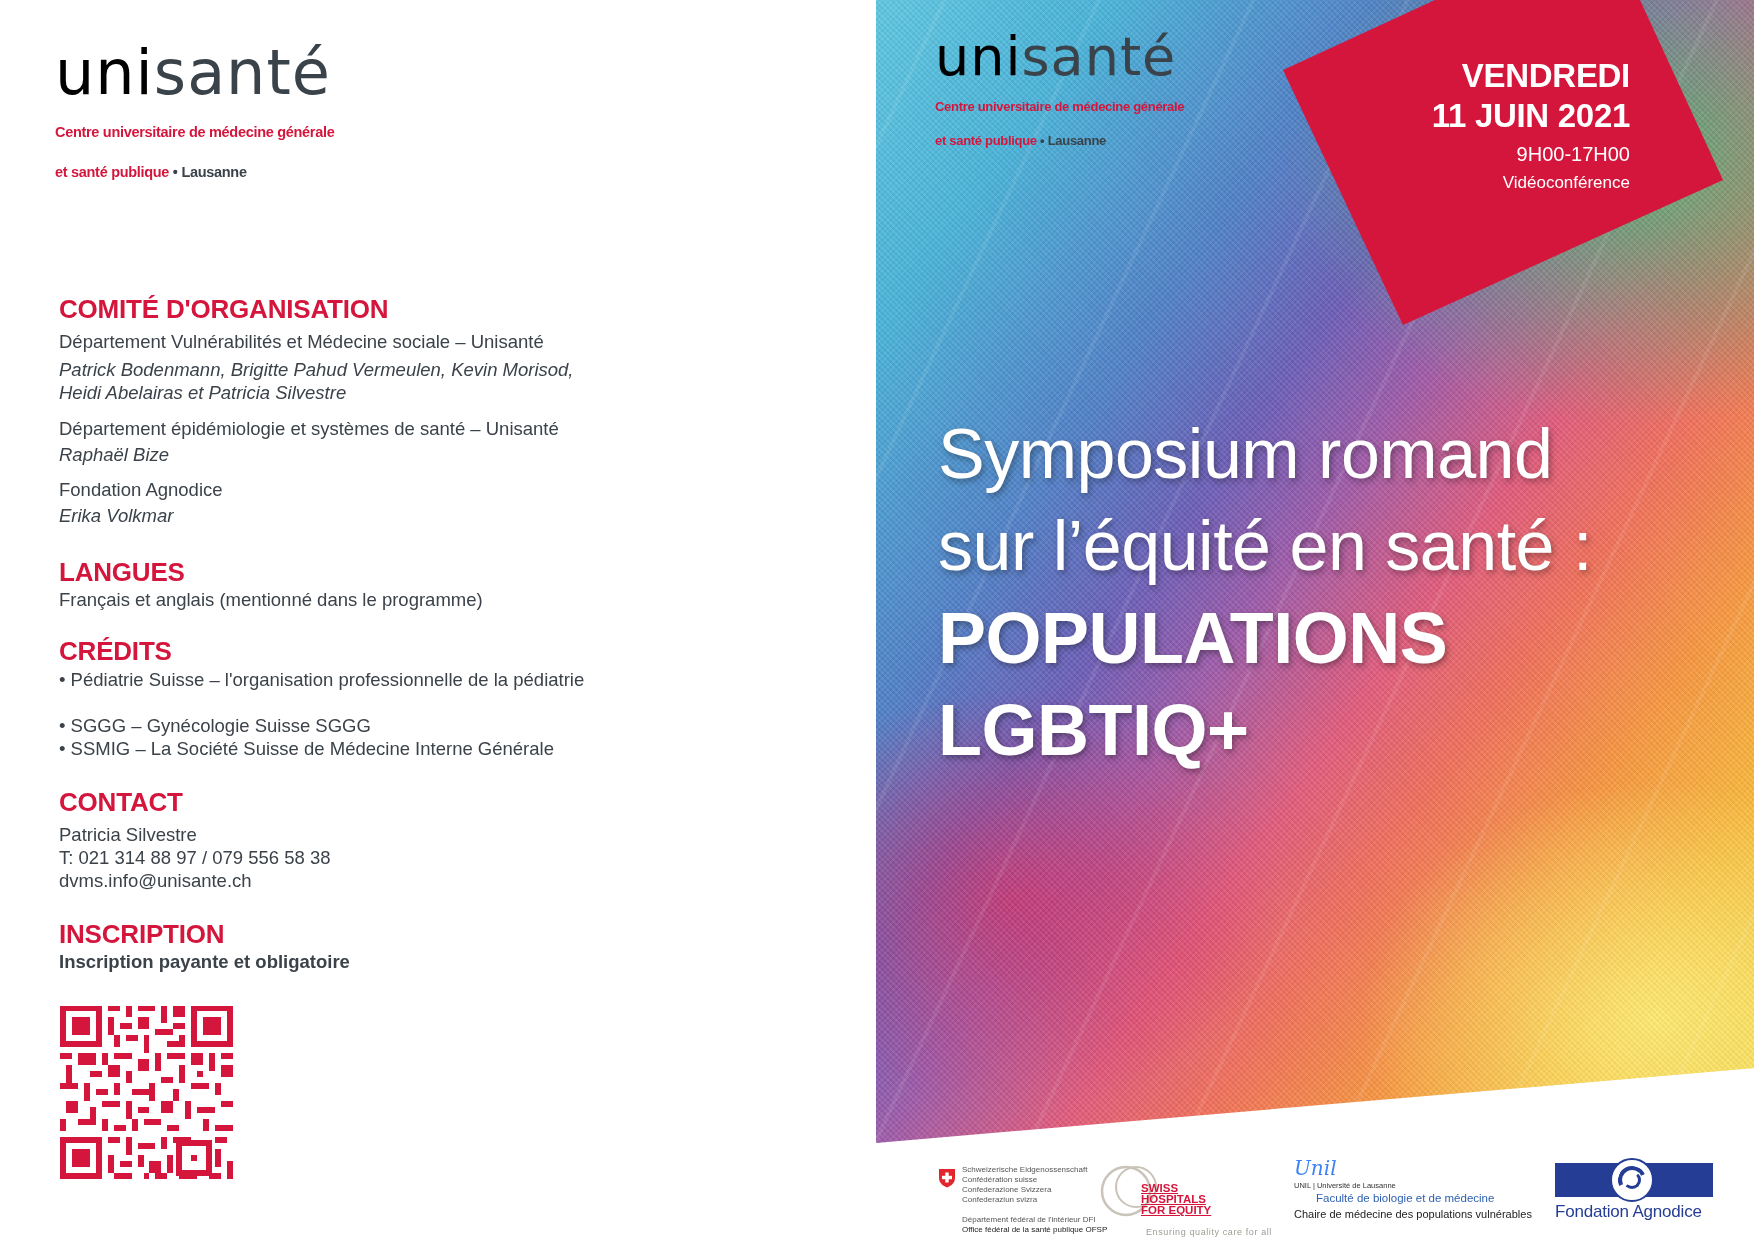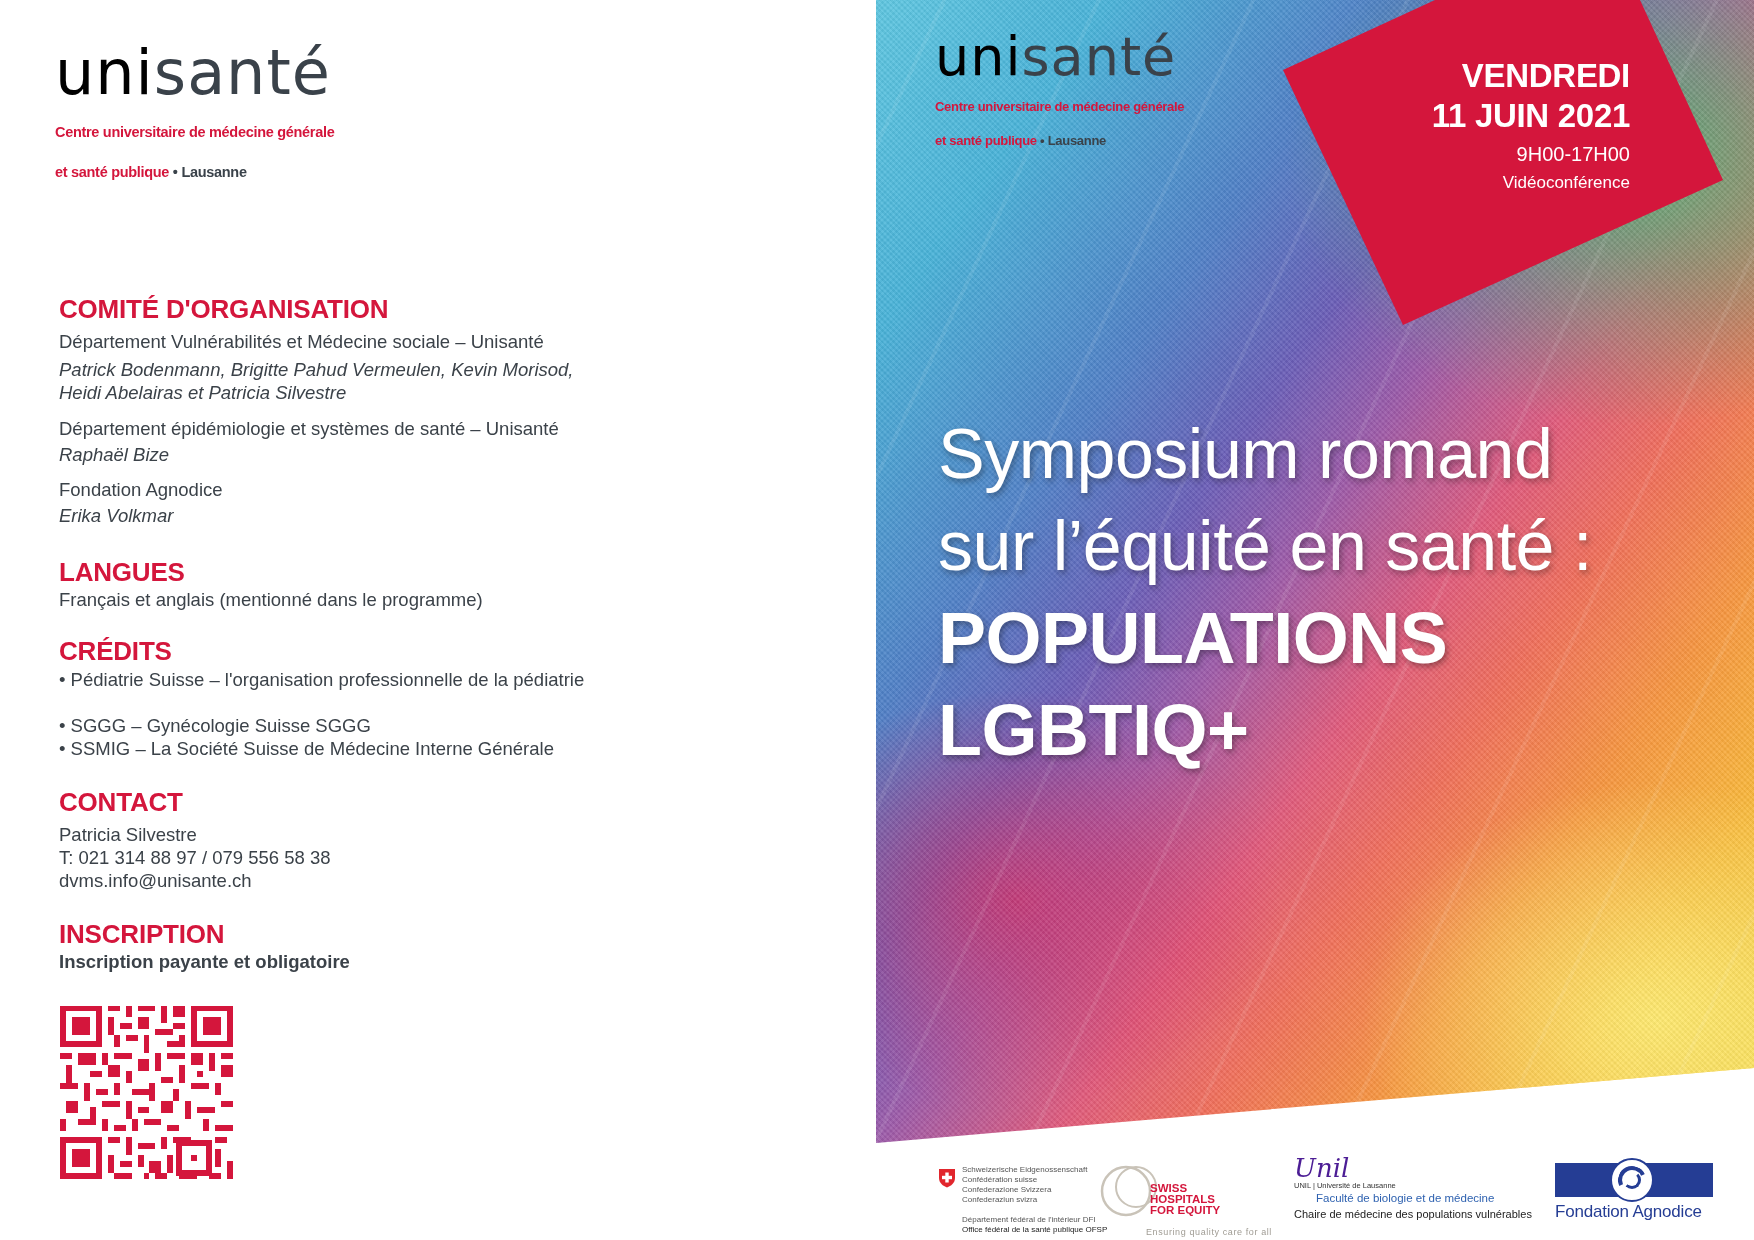--- a/index.html
+++ b/index.html
@@ -61,25 +61,25 @@
   
   .partners { position: absolute; left: 0; top: 1143px; width: 878px; height: 97px; }
   .p-swiss { position: absolute; left: 62px; top: 22px; }
   .p-swiss .shield { position: absolute; left: 0; top: 3px; width: 18px; height: 20px; }
   .p-swiss .txt { position: absolute; left: 24px; top: 0; font-size: 8px; line-height: 10px; color: #555; white-space: nowrap; }
   .p-swiss .txt2 { position: absolute; left: 24px; top: 50px; font-size: 8px; line-height: 10px; color: #555; white-space: nowrap; }
   .p-swiss .txt2 .strong { color: #222; }
 
   .p-shfe { position: absolute; left: 222px; top: 18px; width: 190px; height: 70px; }
   .p-shfe svg { position: absolute; left: 0; top: 0; }
-  .p-shfe .name { position: absolute; left: 52px; top: 22px; font-weight: 700; font-size: 11.5px; line-height: 11px; color: #d4163c; white-space: pre-line; }
+  .p-shfe .name { position: absolute; left: 43px; top: 22px; font-weight: 700; font-size: 11.5px; line-height: 11px; color: #d4163c; white-space: pre-line; text-decoration: underline; }
   .p-shfe .tag { position: absolute; left: 48px; top: 57px; font-size: 9px; color: #a09c94; white-space: nowrap; letter-spacing: 0.6px; margin-top: 9px; }
 
   .p-unil { position: absolute; left: 418px; top: 12px; }
-  .p-unil .sig { font-family: "DejaVu Serif", serif; font-style: italic; font-size: 26px; color: #4c1d95; line-height: 26px; }
+  .p-unil .sig { font-family: "DejaVu Serif", serif; font-style: italic; font-size: 20px; color: #3b82f6; line-height: 26px; }
   .p-unil .uni { font-size: 7.5px; color: #333; line-height: 10px; white-space: nowrap; }
   .p-unil .fac { font-size: 11.5px; color: #2f62b0; line-height: 15px; margin-left: 22px; white-space: nowrap; }
   .p-unil .chair { font-size: 11px; color: #222; line-height: 16px; white-space: nowrap; }
 
   .p-agno { position: absolute; left: 679px; top: 20px; width: 158px; }
   .p-agno .bar { position: relative; width: 158px; height: 34px; background: #253d94; }
   .p-agno .circle { position: absolute; left: 55px; top: -5px; width: 44px; height: 44px; border-radius: 50%; background: #fff; border: 2px solid #253d94; }
   .p-agno .circle::before { content: ""; position: absolute; left: 6px; top: 6px; width: 28px; height: 28px; border-radius: 50%; border: 4px solid #253d94; border-right-color: transparent; border-bottom-color: transparent; transform: rotate(20deg); box-sizing: border-box; }
   .p-agno .circle::after { content: ""; position: absolute; left: 11px; top: 11px; width: 18px; height: 18px; border-radius: 50%; border: 3px solid #253d94; border-left-color: transparent; border-top-color: transparent; box-sizing: border-box; }
   .p-agno .label { margin-top: 5px; font-size: 17px; color: #253d94; white-space: nowrap; letter-spacing: -0.2px; }

